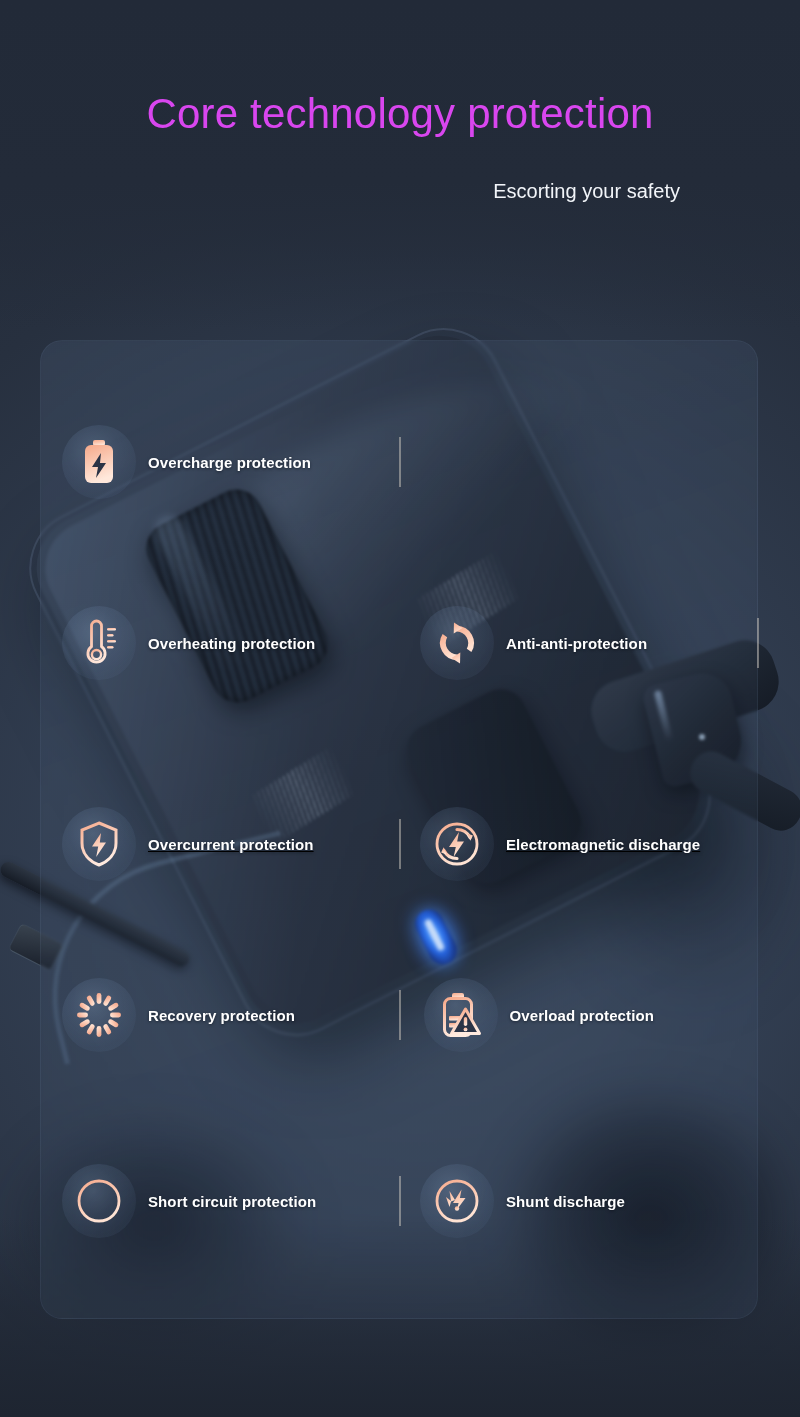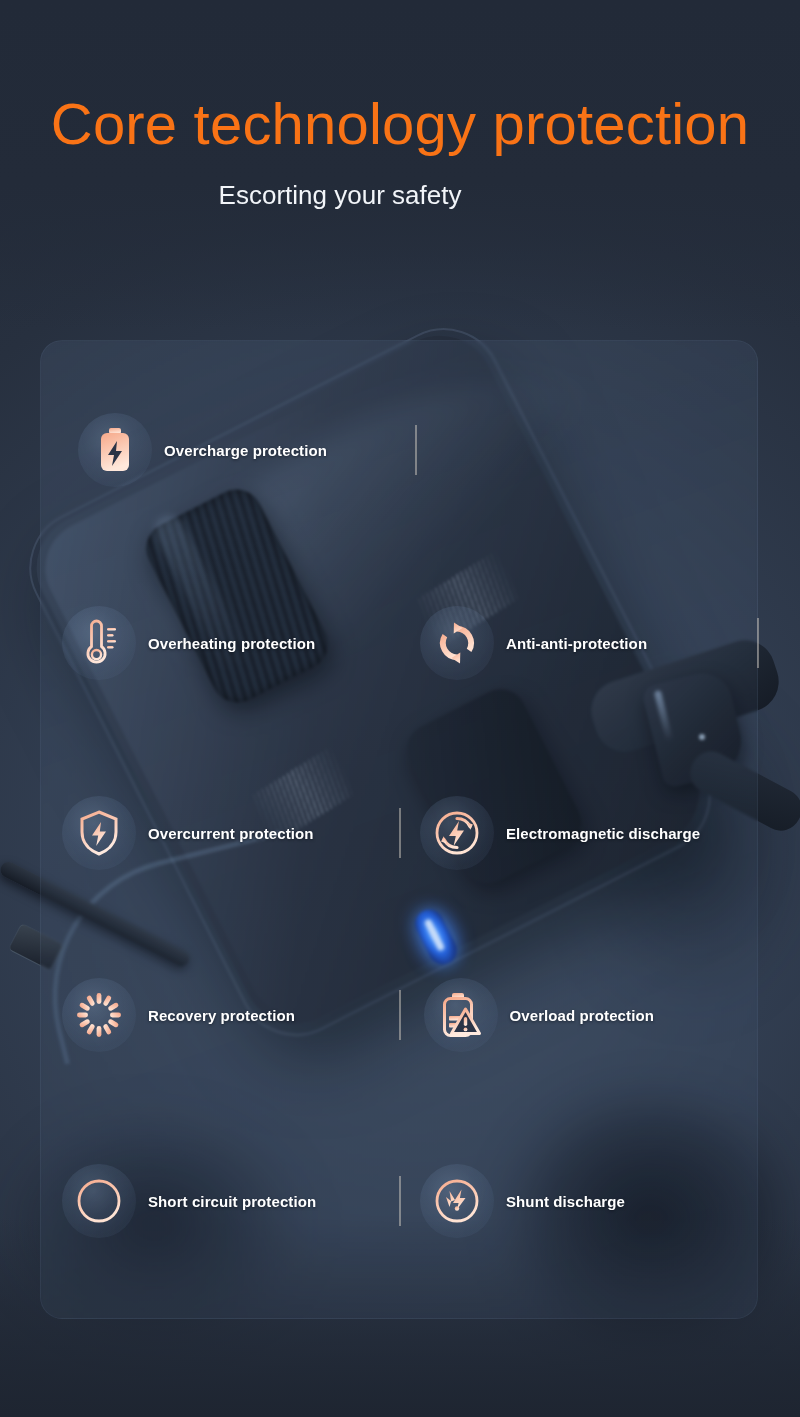--- a/index.html
+++ b/index.html
@@ -246,31 +246,31 @@
   .hatch-a { left: 420px; top: 572px; transform: rotate(-32deg) skewX(-12deg); }
   .hatch-b { left: 255px; top: 768px; transform: rotate(-32deg) skewX(-12deg); }
 
   
   .content { position: absolute; inset: 0; }
 
   .page-title {
     position: absolute;
     left: 0; top: 90px; width: 800px;
     text-align: center;
-    color: #f97316;
-    font-size: 58px;
+    color: #d946ef;
+    font-size: 42px;
     font-weight: 400;
     letter-spacing: .2px;
   }
   .page-subtitle {
     position: absolute;
     left: 0; top: 180px; width: 680px;
-    text-align: center;
+    text-align: right;
     color: #f2f5f9;
-    font-size: 26px;
+    font-size: 20px;
     font-weight: 400;
   }
 
   .feature-card {
     position: absolute;
     left: 40px; top: 340px;
     width: 716px; height: 977px;
     border-radius: 22px;
     background: linear-gradient(160deg, rgba(120,150,190,.13) 0%, rgba(110,140,180,.07) 45%, rgba(100,130,170,.10) 100%);
     border: 1px solid rgba(160,190,225,.07);
@@ -359,21 +359,21 @@
 
   <div class="content">
 
     <div class="page-title">Core technology protection</div>
     <div class="page-subtitle">Escorting your safety</div>
 
     <div class="feature-card"></div>
 
     <div class="grid">
 
-      <div class="feature-row" style="top:68px;padding-left:16px;">
+      <div class="feature-row" style="top:80px;">
         <div class="feature-cell">
           <span class="icon-badge">
             <svg width="38" height="46" viewBox="0 0 38 46">
               <defs>
                 <linearGradient id="pg1" x1="0" y1="0" x2="0.3" y2="1">
                   <stop offset="0%" stop-color="#f6a98a"></stop>
                     <stop offset="100%" stop-color="#ffe8db"></stop>
                 </linearGradient>
               </defs>
               <rect x="13" y="1" width="12" height="6" rx="2" fill="url(#pg1)"></rect>
@@ -419,21 +419,21 @@
               <path d="M20 2.5 l8.5 5.6 l-8.8 5.4 z" fill="url(#pg3)"></path>
               <path d="M23 40 a17 17 0 0 1 -14.4 -26 l4.6 3.2 A11.6 11.6 0 0 0 23 34.4 z" fill="url(#pg3)"></path>
               <path d="M26 43.5 l-8.5 -5.6 l8.8 -5.4 z" fill="url(#pg3)"></path>
             </svg>
           </span>
           <span class="feature-label">Anti-anti-protection</span>
           <span class="divider"></span>
         </div>
       </div>
 
-      <div class="feature-row" style="top:451px;">
+      <div class="feature-row" style="top:462px;text-decoration:underline;">
         <div class="feature-cell">
           <span class="icon-badge">
             <svg width="44" height="48" viewBox="0 0 44 48">
               <defs>
                 <linearGradient id="pg5" x1="0" y1="0" x2="0.4" y2="1">
                   <stop offset="0%" stop-color="#f7ac8e"></stop>
                     <stop offset="100%" stop-color="#ffeadf"></stop>
                 </linearGradient>
               </defs>
               <path d="M22 3 L39 10 v13 c0 11 -7.6 18.4 -17 22 c-9.4 -3.6 -17 -11 -17 -22 V10 z" fill="none" stroke="url(#pg5)" stroke-width="3"></path>

